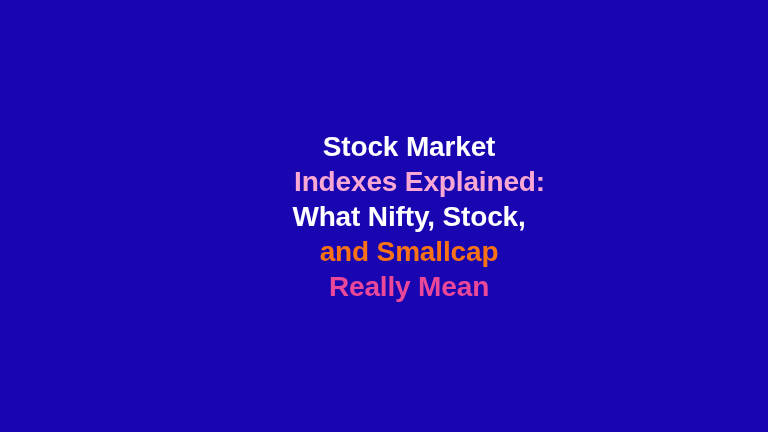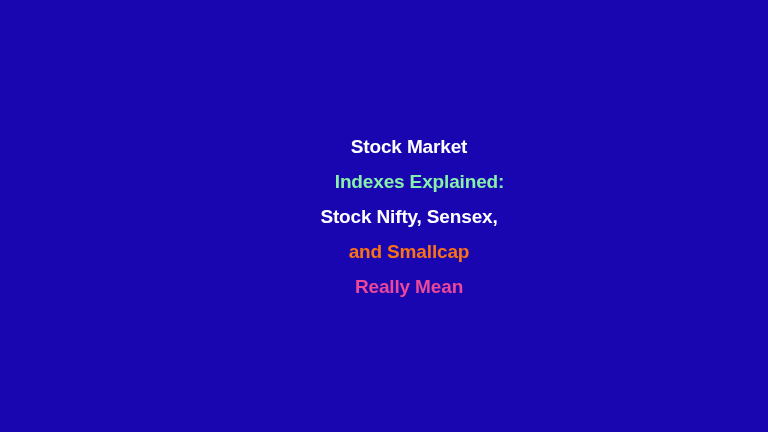--- a/index.html
+++ b/index.html
@@ -35,40 +35,40 @@
     
     padding-left: 50px;
     box-sizing: border-box;
   }
 
   .title-line {
     display: block;
     color: #FFFFFF;
     font-family: "Liberation Sans", sans-serif;
     font-weight: 700;
-    font-size: 19px;
+    font-size: 28px;
     line-height: 35px;
     letter-spacing: -0.15px;
     text-align: center;
     white-space: nowrap;
     -webkit-font-smoothing: antialiased;
   }
 </style>
 </head>
 <body>
 
 <div id="poster" style="background: rgb(26, 6, 176);">
 
   <div id="title-block">
 
     <span class="title-line" style="color: rgb(255, 255, 255);">Stock Market</span>
 
-    <span class="title-line" style="color: #86efac; margin-left: 21px;">Indexes Explained:</span>
+    <span class="title-line" style="color: #f9a8d4; margin-left: 21px;">Indexes Explained:</span>
 
-    <span class="title-line" style="color: rgb(255, 255, 255);">Stock Nifty, Sensex,</span>
+    <span class="title-line" style="color: rgb(255, 255, 255);">What Nifty, Stock,</span>
 
 
     <span class="title-line" style="color: #f97316;">and Smallcap</span>
 
     <span class="title-line" style="color: #ec4899;">Really Mean</span>
 
   </div>
 
 </div>
 

